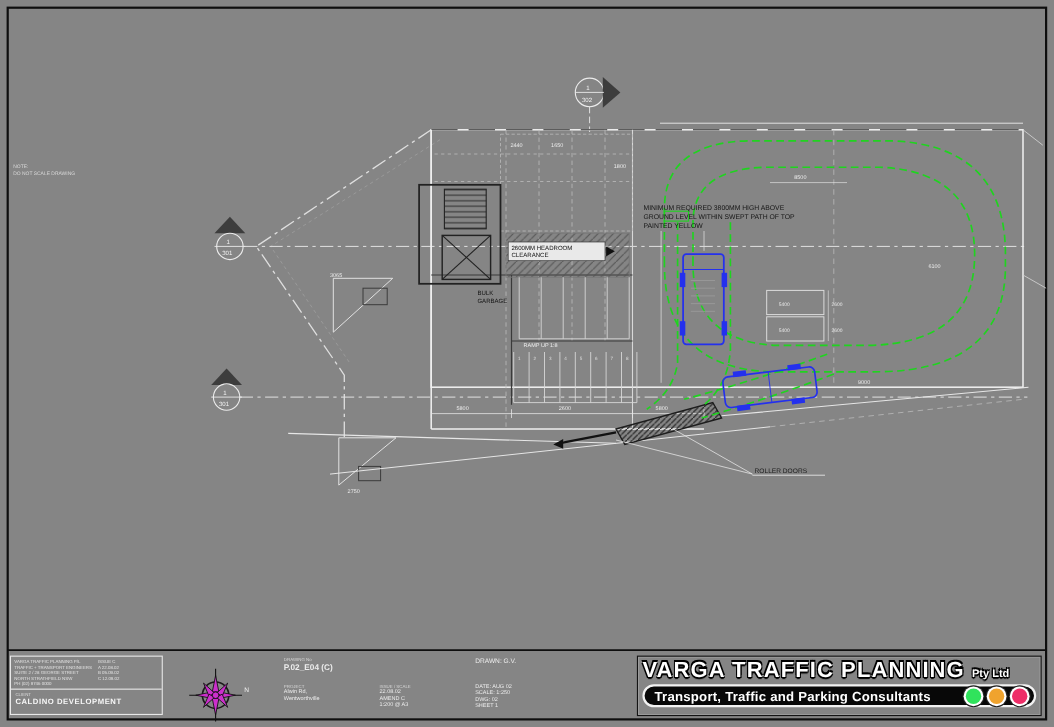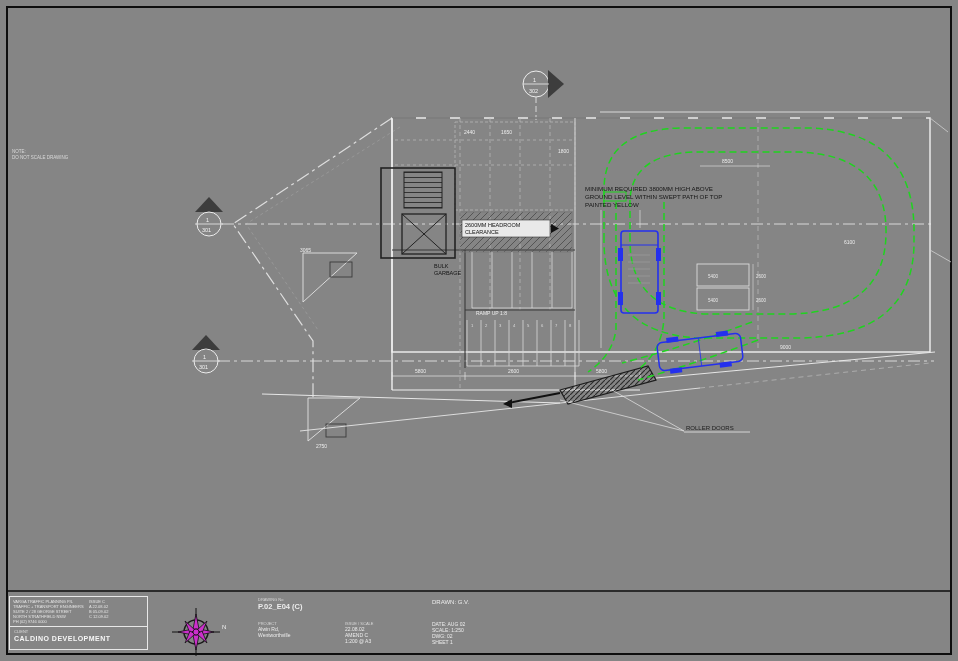--- a/index.html
+++ b/index.html
@@ -362,15 +362,29 @@
     <div class="ln" style="font-size:6px;">DRAWN: G.V.</div>
   </div>
 
   <div class="fld" style="left:432px;top:30px;">
     <div class="ln">DATE: AUG 02</div>
     <div class="ln">SCALE: 1:250</div>
     <div class="ln">DWG: 02</div>
     <div class="ln">SHEET 1</div>
   </div>
 
+  <div class="logo">
+    <div class="brand">
+      <span>VARGA TRAFFIC PLANNING</span>
+      <span class="suffix">Pty Ltd</span>
+    </div>
+    <div class="capsule">
+      <div class="tag">Transport, Traffic and Parking Consultants</div>
+      <div class="lights">
+        <span class="light" style="background:#30e35c;"></span>
+        <span class="light" style="background:#f0a32e;"></span>
+        <span class="light" style="background:#ee2e68;"></span>
+      </div>
+    </div>
+  </div>
 
 </div>
 </div>
 
 </body></html>

